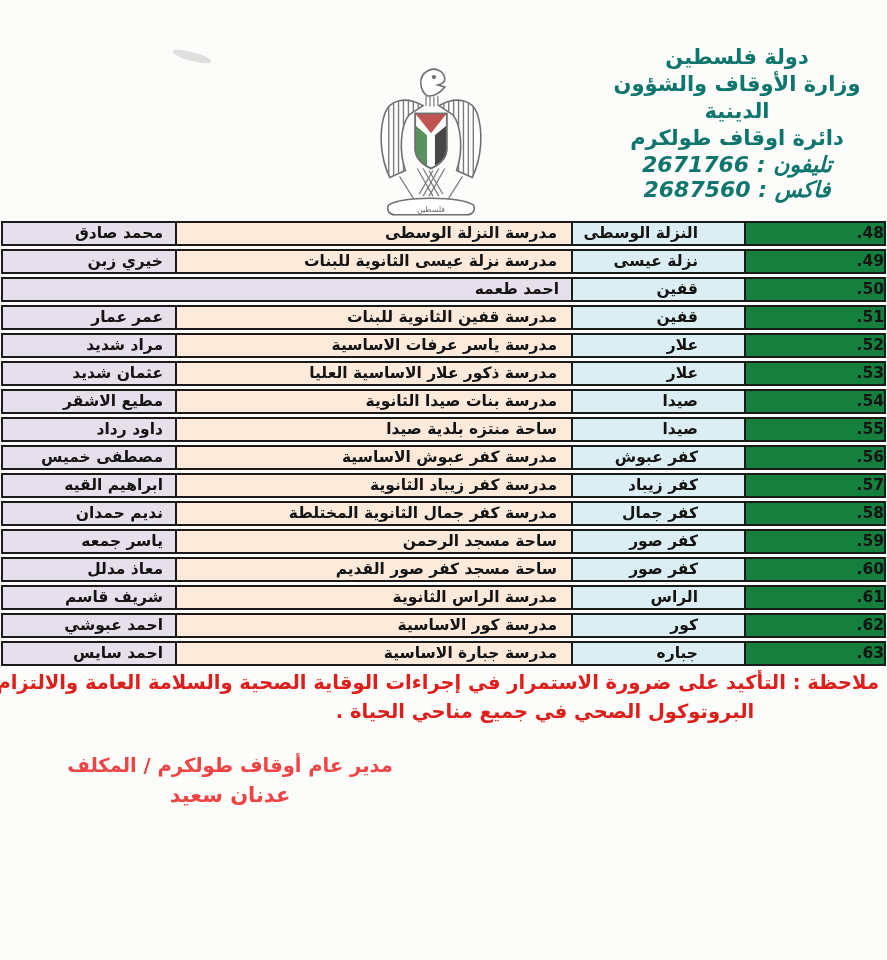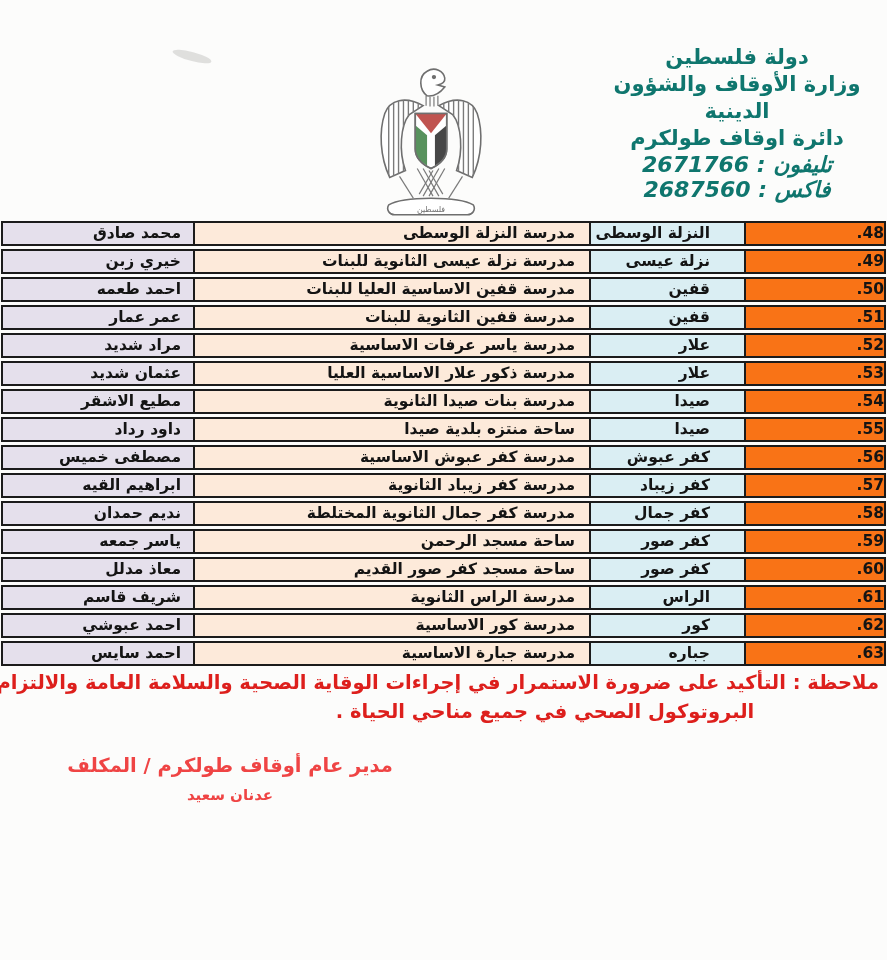--- a/index.html
+++ b/index.html
@@ -27,38 +27,38 @@
   .emblem{position:absolute;left:372px;top:66px;}
   
   .roster{position:absolute;top:221px;left:1px;right:1px;}
   .t-row{
     display:flex;direction:rtl;
     height:21px;border:2px solid #1b1b1b;margin-bottom:3px;
     font-weight:bold;font-size:15.5px;line-height:21px;color:#141414;
     background:#fff;
   }
   .t-row .cell{white-space:nowrap;overflow:hidden;text-align:right;box-sizing:border-box;}
-  .c-num {width:138px;background:#f97316;padding-left:4px;text-align:left;direction:rtl;}
-  .c-loc {width:155px;background:#daeef3;padding-right:34px;border-right:2px solid #1b1b1b;}
+  .c-num {width:138px;background:#15803d;padding-left:4px;text-align:left;direction:rtl;}
+  .c-loc {width:173px;background:#daeef3;padding-right:46px;border-right:2px solid #1b1b1b;}
   .c-ven {width:396px;background:#fdeada;padding-right:14px;border-right:2px solid #1b1b1b;}
   .c-nam {flex:1;background:#e5e0ec;padding-right:12px;border-right:2px solid #1b1b1b;}
   
   .note{
     position:absolute;top:668px;right:0;left:0;
     color:#dd1f1c;font-weight:bold;font-size:19.5px;line-height:29px;
   }
   .note-l1{text-align:right;padding:0 8px;white-space:nowrap;}
   .note-l2{text-align:center;margin-right:12px;width:660px;}
   
   .signature{
     position:absolute;top:752px;left:28px;width:404px;
     text-align:center;color:#ef4444;font-weight:bold;
   }
   .sig-title{font-size:19.5px;line-height:28px;}
-  .sig-name{font-size:15px;line-height:30px;letter-spacing:1px;}
+  .sig-name{font-size:21px;line-height:30px;letter-spacing:1px;}
 </style>
 </head>
 <body>
 
 <div class="page">
 
   <div class="smudge"></div>
 
   <div class="header-block">
     <div>دولة فلسطين</div>
@@ -150,21 +150,20 @@
     </div>
     <div class="t-row">
       <div class="cell c-num">49.</div>
       <div class="cell c-loc">نزلة عيسى</div>
       <div class="cell c-ven">مدرسة نزلة عيسى الثانوية للبنات</div>
       <div class="cell c-nam">خيري زبن</div>
     </div>
     <div class="t-row">
       <div class="cell c-num">50.</div>
       <div class="cell c-loc">قفين</div>
-      <div class="cell c-ven">مدرسة قفين الاساسية العليا للبنات</div>
       <div class="cell c-nam">احمد طعمه</div>
     </div>
     <div class="t-row">
       <div class="cell c-num">51.</div>
       <div class="cell c-loc">قفين</div>
       <div class="cell c-ven">مدرسة قفين الثانوية للبنات</div>
       <div class="cell c-nam">عمر عمار</div>
     </div>
     <div class="t-row">
       <div class="cell c-num">52.</div>

